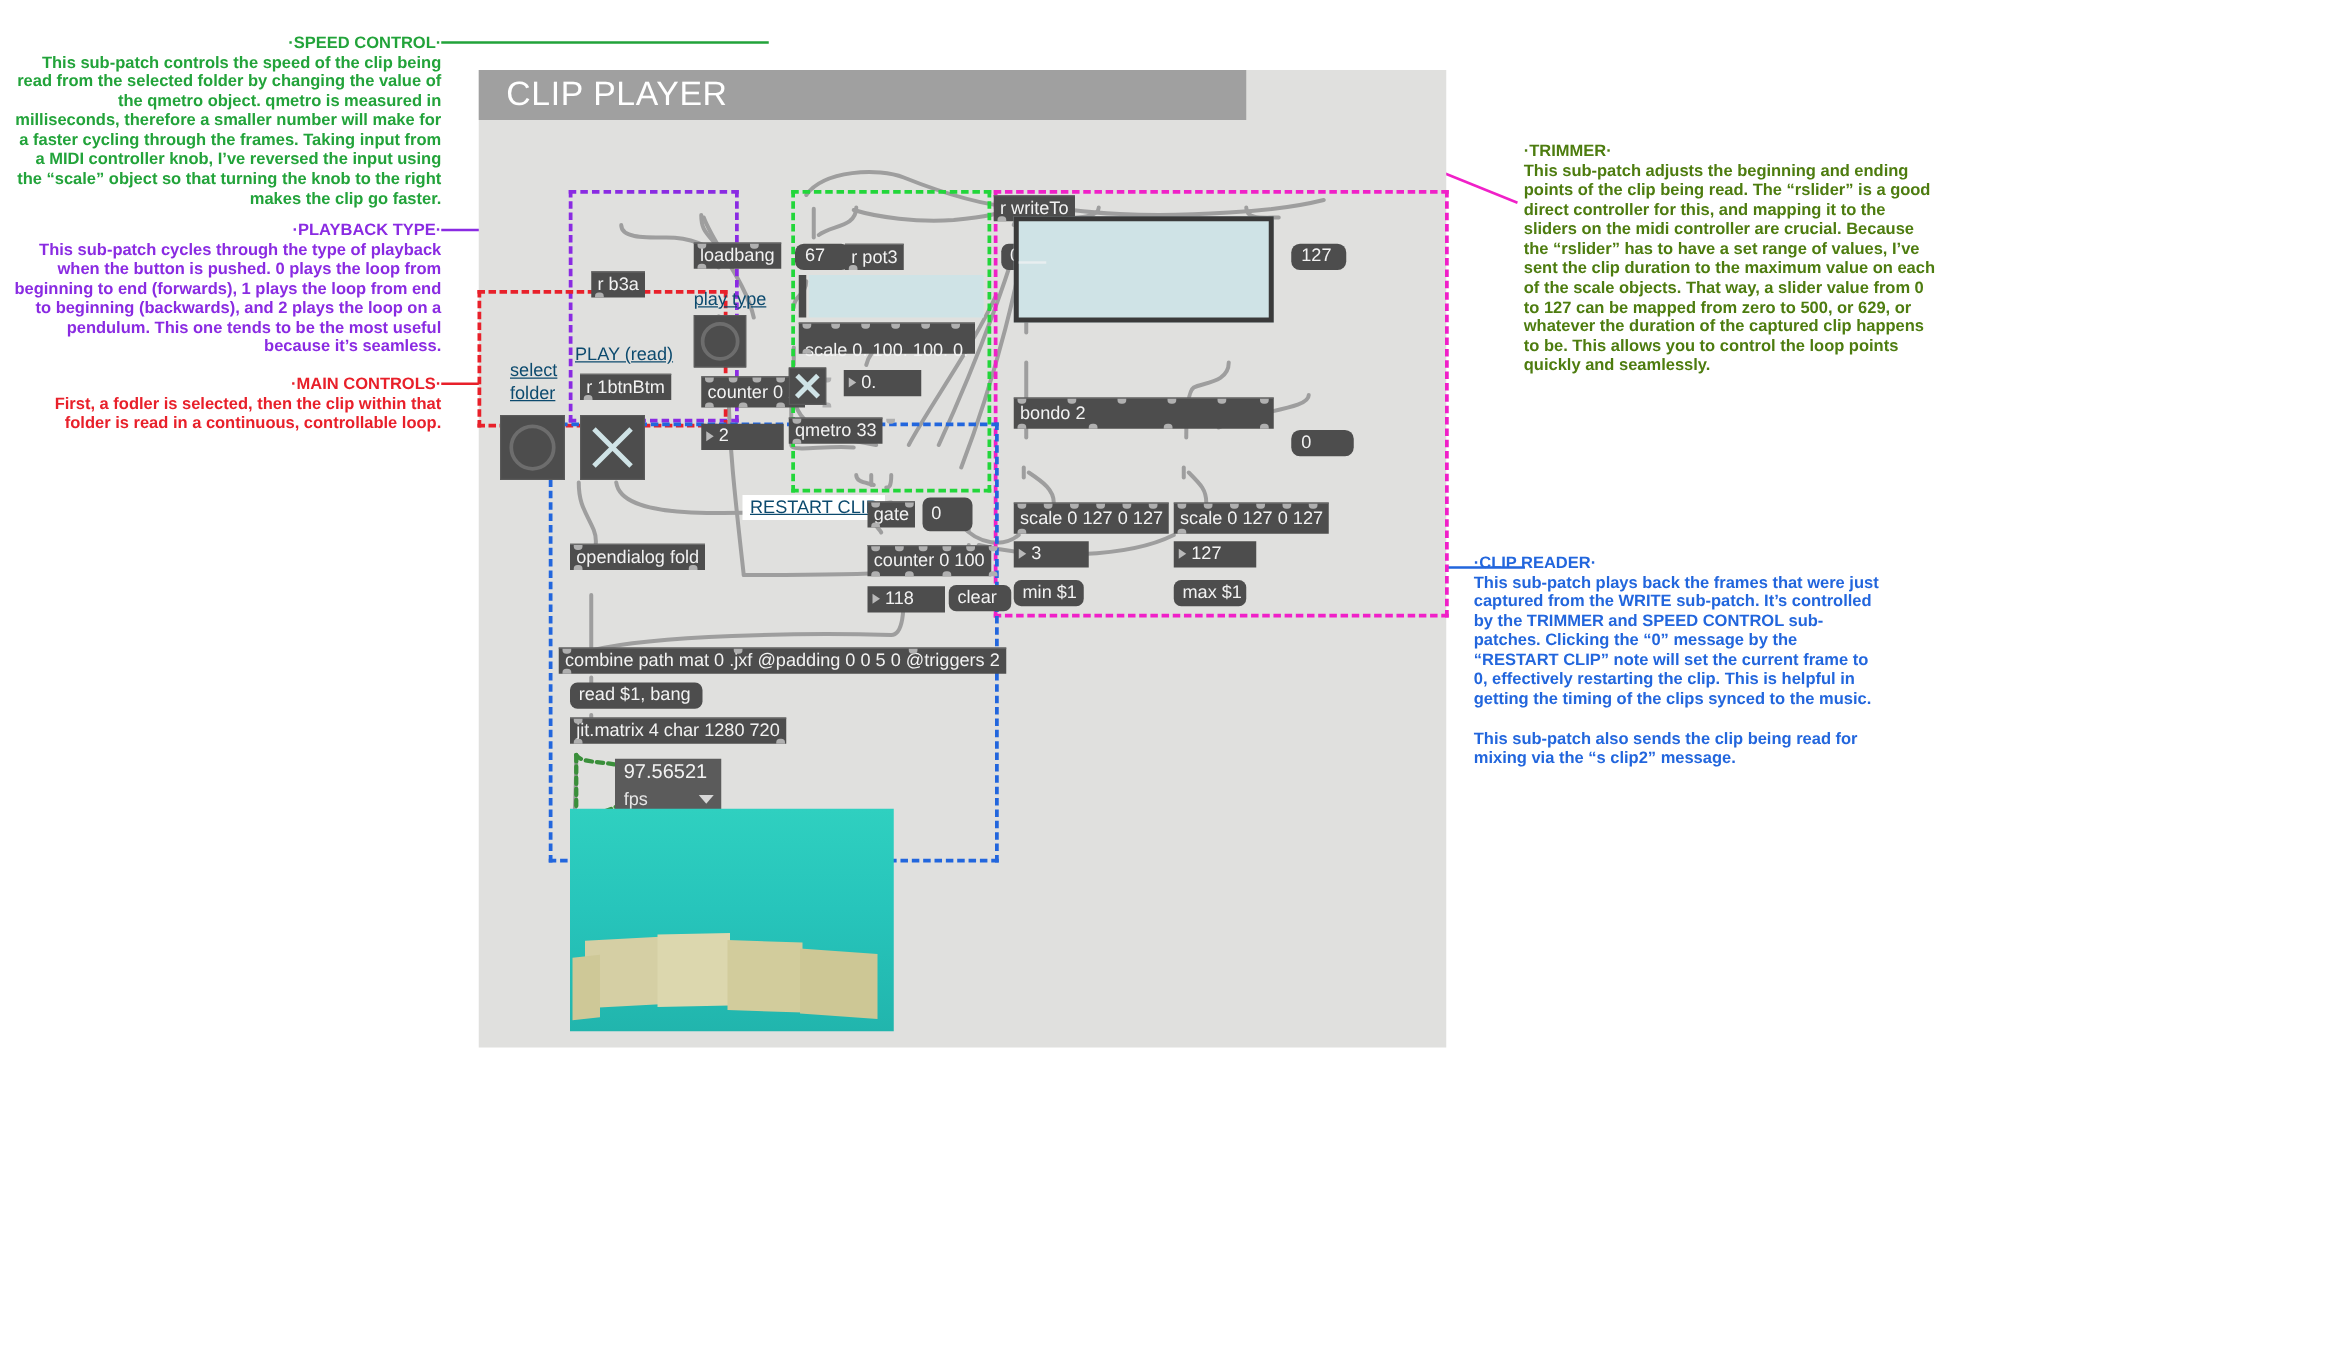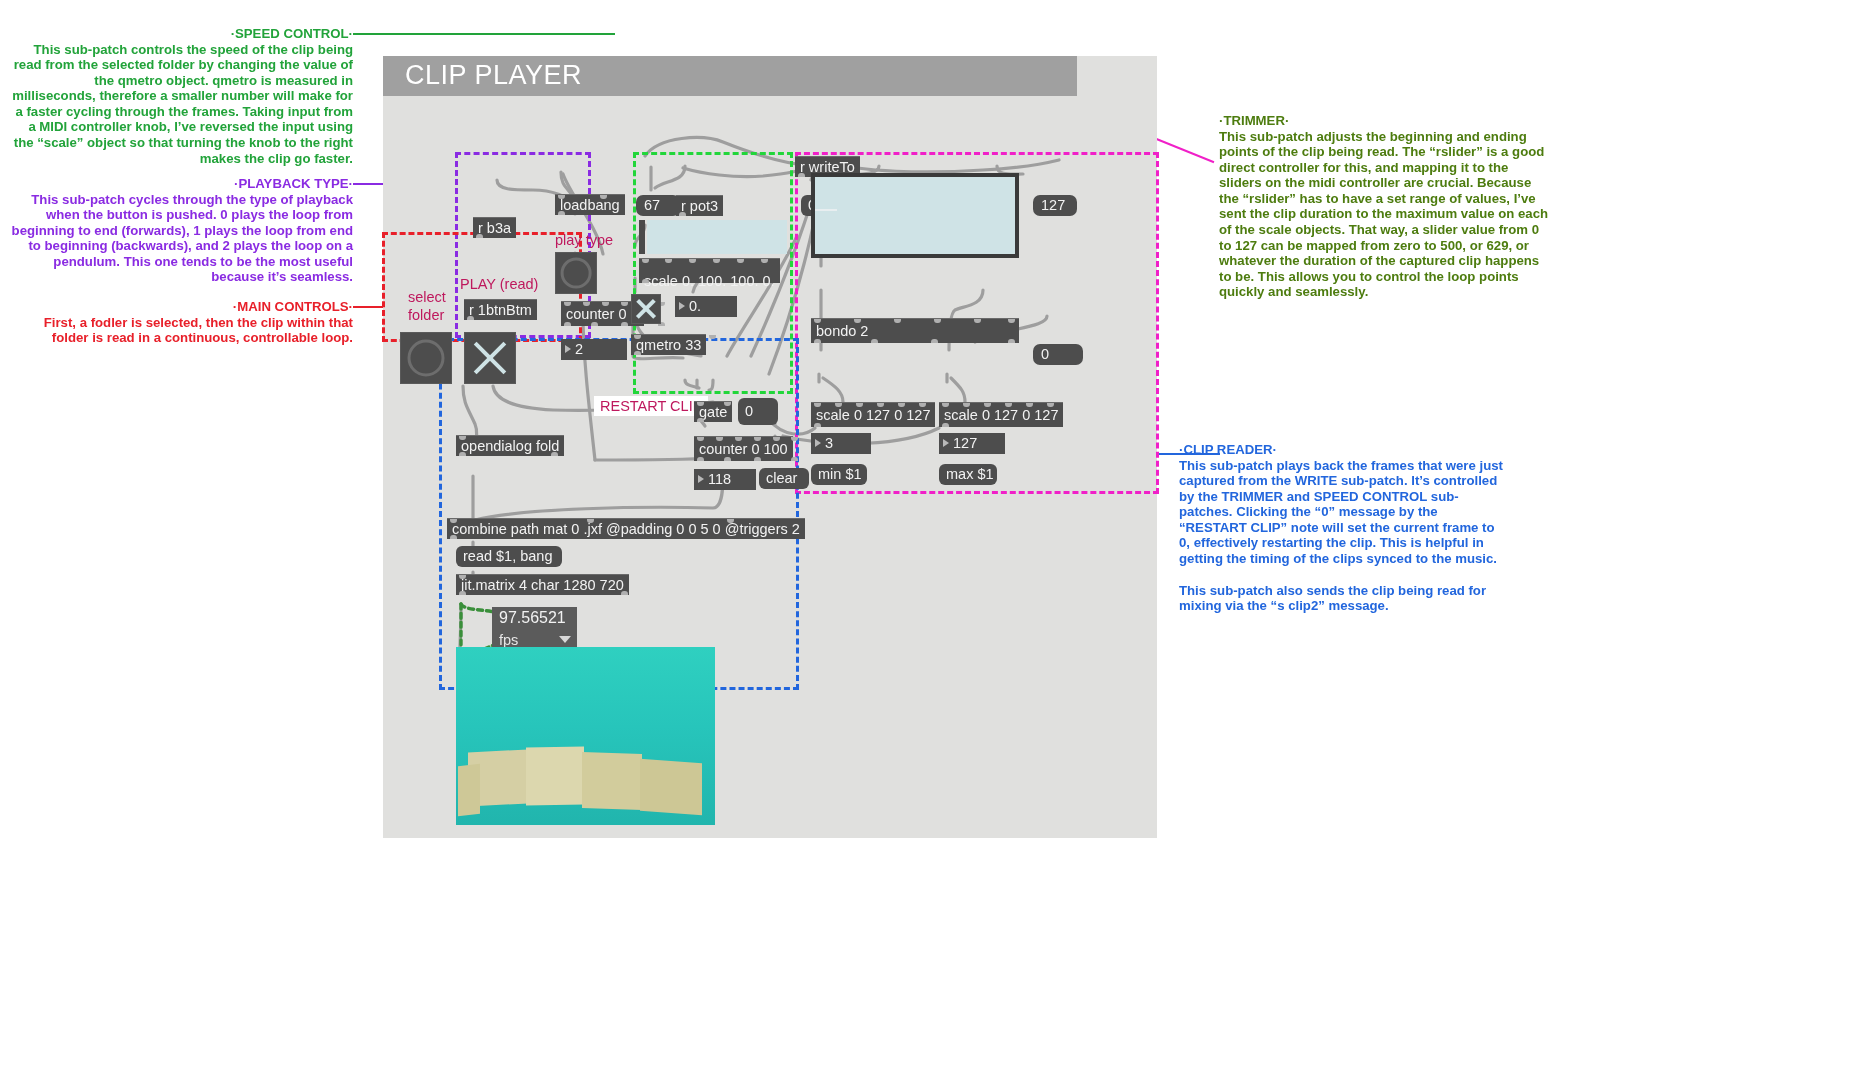--- a/index.html
+++ b/index.html
@@ -13,39 +13,39 @@
   .annot.right{text-align:right;}
   .annot.left{text-align:left;}
 
   
   .lead{position:absolute;background:currentColor;}
   .dot{position:absolute;width:9px;height:9px;transform:rotate(45deg);background:currentColor;}
 
   
   #patcher{position:absolute;left:383px;top:56px;width:774px;height:782px;
            background:#e0e0de;}
-  #titlebar{position:absolute;left:0;top:0;width:694px;height:40px;background:#a0a0a0;}
+  #titlebar{position:absolute;left:0;top:0;width:614px;height:40px;background:#a0a0a0;}
   #titlebar .t{position:absolute;left:22px;top:4px;color:#ffffff;font-size:27px;
                font-weight:normal;letter-spacing:.5px;font-family:"Liberation Sans",sans-serif;}
 
   
   .obj{position:absolute;background:#4d4d4d;color:#f2f2f2;font-size:14.5px;
        line-height:21px;height:21px;padding:0 5px;white-space:nowrap;
        box-sizing:border-box;border-top:1px solid #6a6a6a;}
   .msg{position:absolute;background:#4d4d4d;color:#f2f2f2;font-size:14.5px;
        line-height:21px;height:21px;padding:0 7px;white-space:nowrap;
        box-sizing:border-box;border-radius:6px;}
   .numbox{position:absolute;background:#4d4d4d;color:#f2f2f2;font-size:14.5px;
           line-height:21px;height:21px;padding:0 4px 0 14px;white-space:nowrap;
           box-sizing:border-box;}
   .numbox:before{content:"";position:absolute;left:4px;top:6px;
           border-left:6px solid #b9b9b9;border-top:4px solid transparent;
           border-bottom:4px solid transparent;}
-  .comment{position:absolute;color:#be185d;font-size:14.5px;line-height:18px;
-           white-space:nowrap;background:transparent;}
+  .comment{position:absolute;color:#0c4a6e;font-size:14.5px;line-height:18px;
+           white-space:nowrap;background:transparent;text-decoration:underline;}
   .comment.boxed{background:#ffffff;padding:1px 6px;}
   
   .inlets,.outlets{position:absolute;left:0;right:0;height:4px;}
   .inlets{top:0;}
   .outlets{bottom:0;}
   .ilt{position:absolute;width:7px;height:4px;background:#b0b0b0;border-radius:0 0 3px 3px;}
   .olt{position:absolute;width:7px;height:4px;background:#b0b0b0;border-radius:3px 3px 0 0;}
 
   .bang{position:absolute;background:#4d4d4d;border:1px solid #5a5a5a;box-sizing:border-box;}
   .bang:after{content:"";position:absolute;left:50%;top:50%;width:62%;height:62%;

